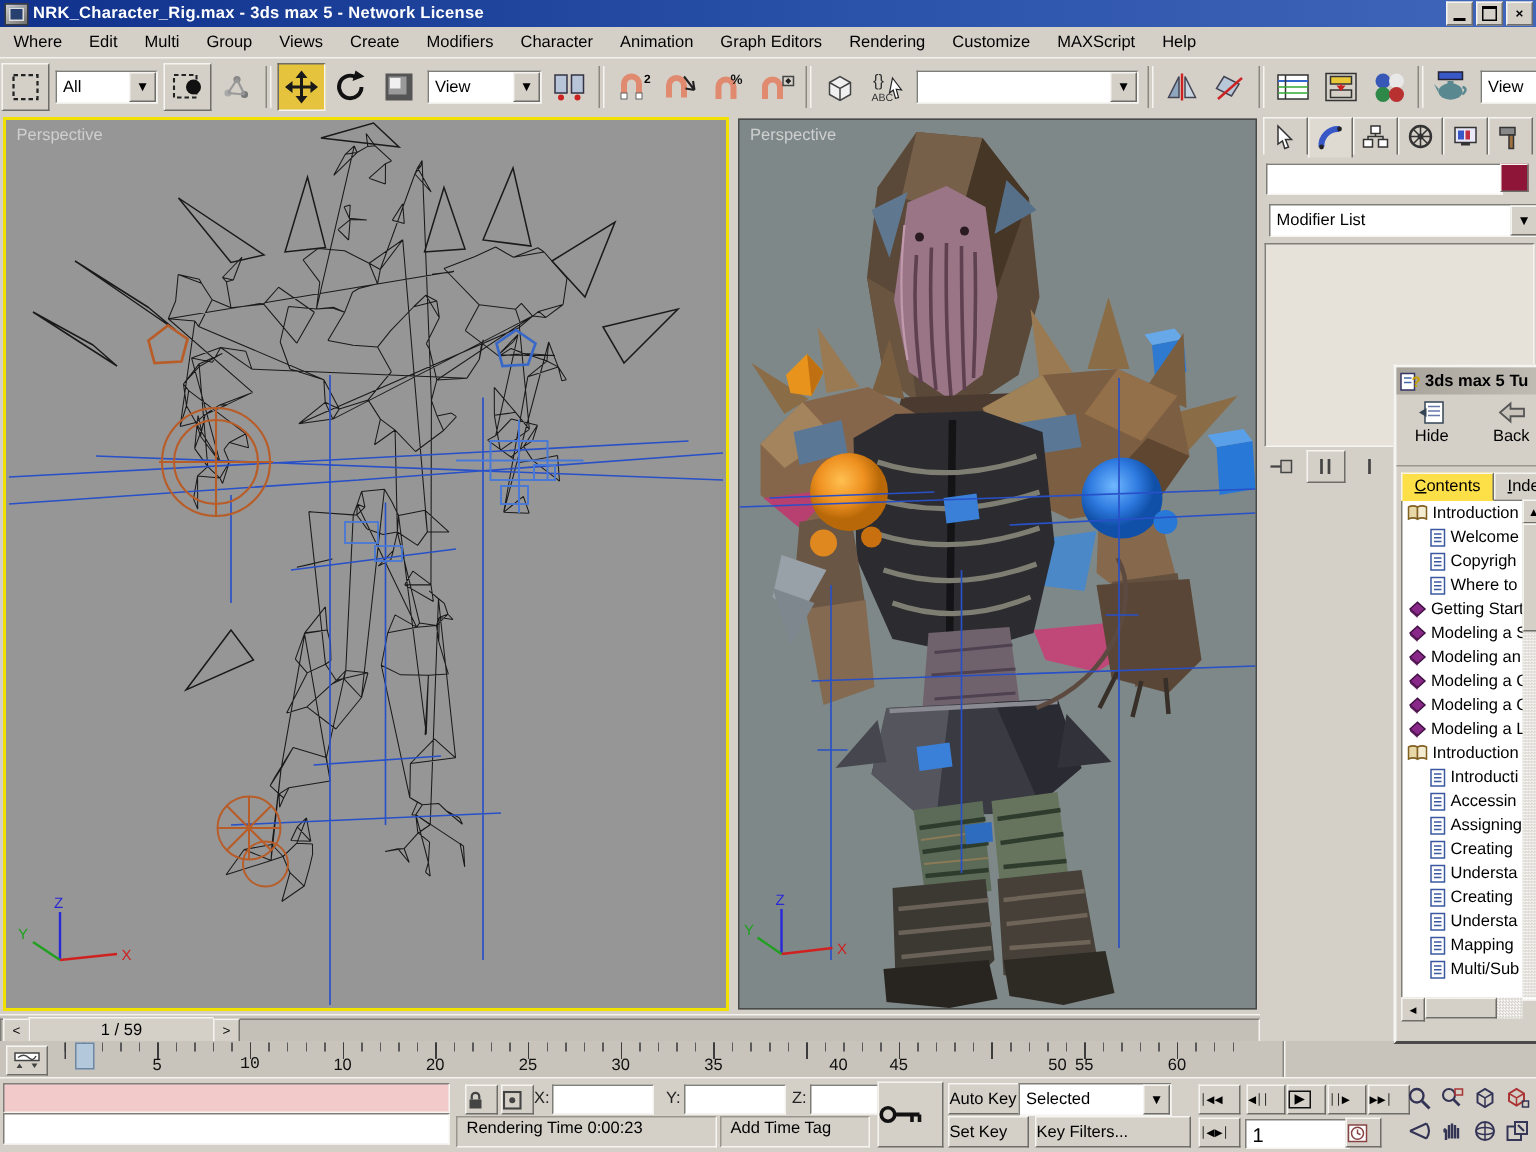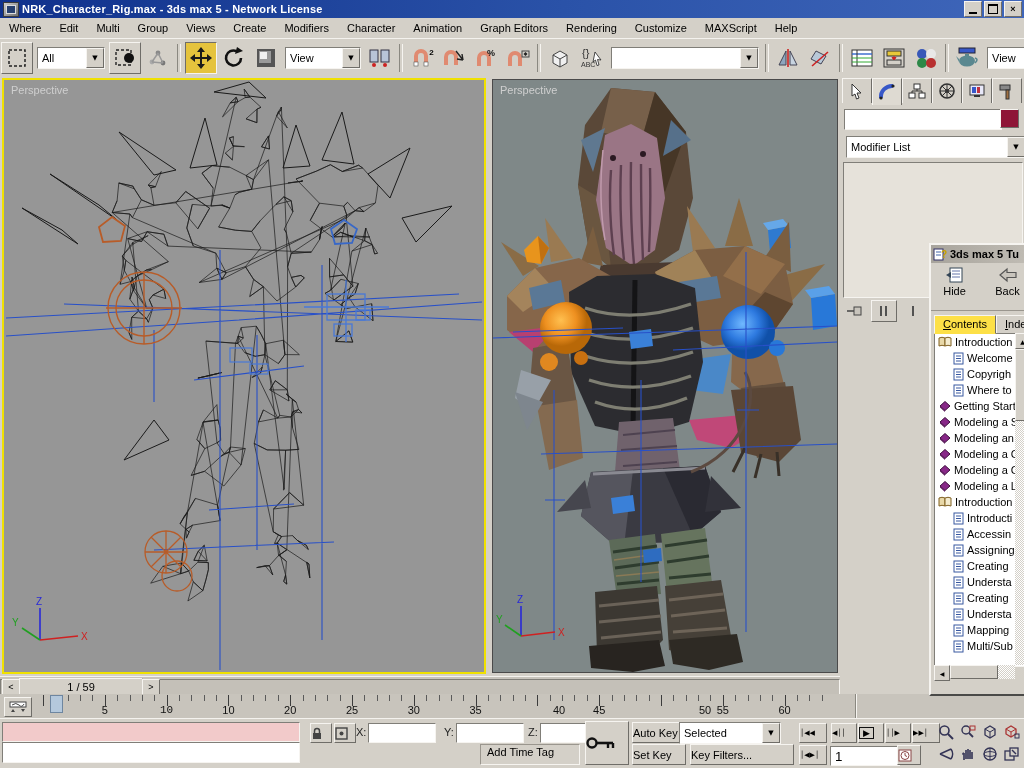--- a/index.html
+++ b/index.html
@@ -823,20 +823,21 @@
       </svg>
   </div>
 
   <span class="sblabel" style="left:356px;top:7px">X:</span>
   <input class="sbfield" style="left: 368px; top: 4px; width: 62px;" value="">
   <span class="sblabel" style="left:444px;top:7px">Y:</span>
   <input class="sbfield" style="left: 456px; top: 4px; width: 62px;" value="">
   <span class="sblabel" style="left:528px;top:7px">Z:</span>
   <input class="sbfield" style="left: 540px; top: 4px; width: 40px;" value="">
 
+  <div class="statbox" style="left:304px;top:25px;width:160px"><span>Rendering Time  0:00:23</span></div>
   <div class="statbox" style="left:480px;top:25px;width:86px"><span>Add Time Tag</span></div>
 
   <div class="kbtn raised" style="left:585px;top:2px;width:42px;height:42px">
     <svg width="30" height="16">
         <circle cx="6" cy="8" r="4.5" fill="none" stroke="#111" stroke-width="2.4"></circle>
         <line x1="10.5" y1="8" x2="27" y2="8" stroke="#111" stroke-width="2.6"></line>
         <line x1="22" y1="8" x2="22" y2="13" stroke="#111" stroke-width="2.4"></line>
         <line x1="27" y1="8" x2="27" y2="13" stroke="#111" stroke-width="2.4"></line>
       </svg>
   </div>

